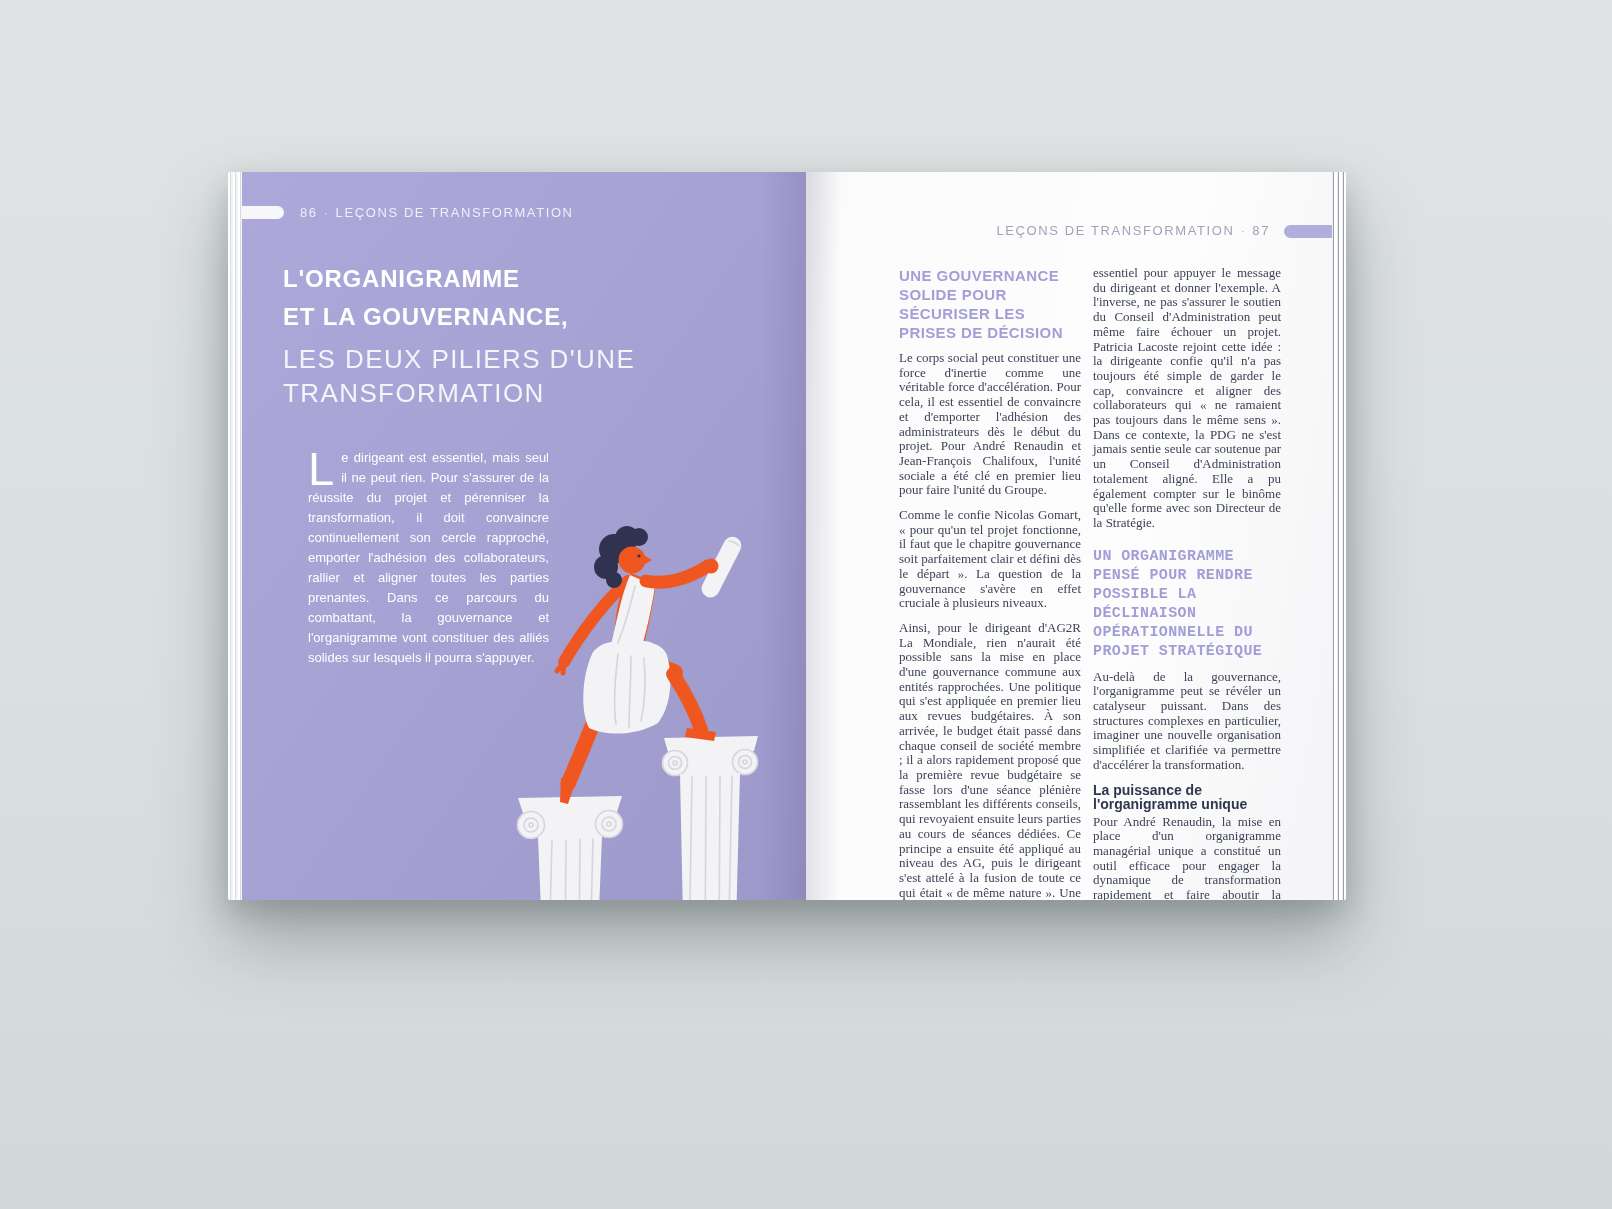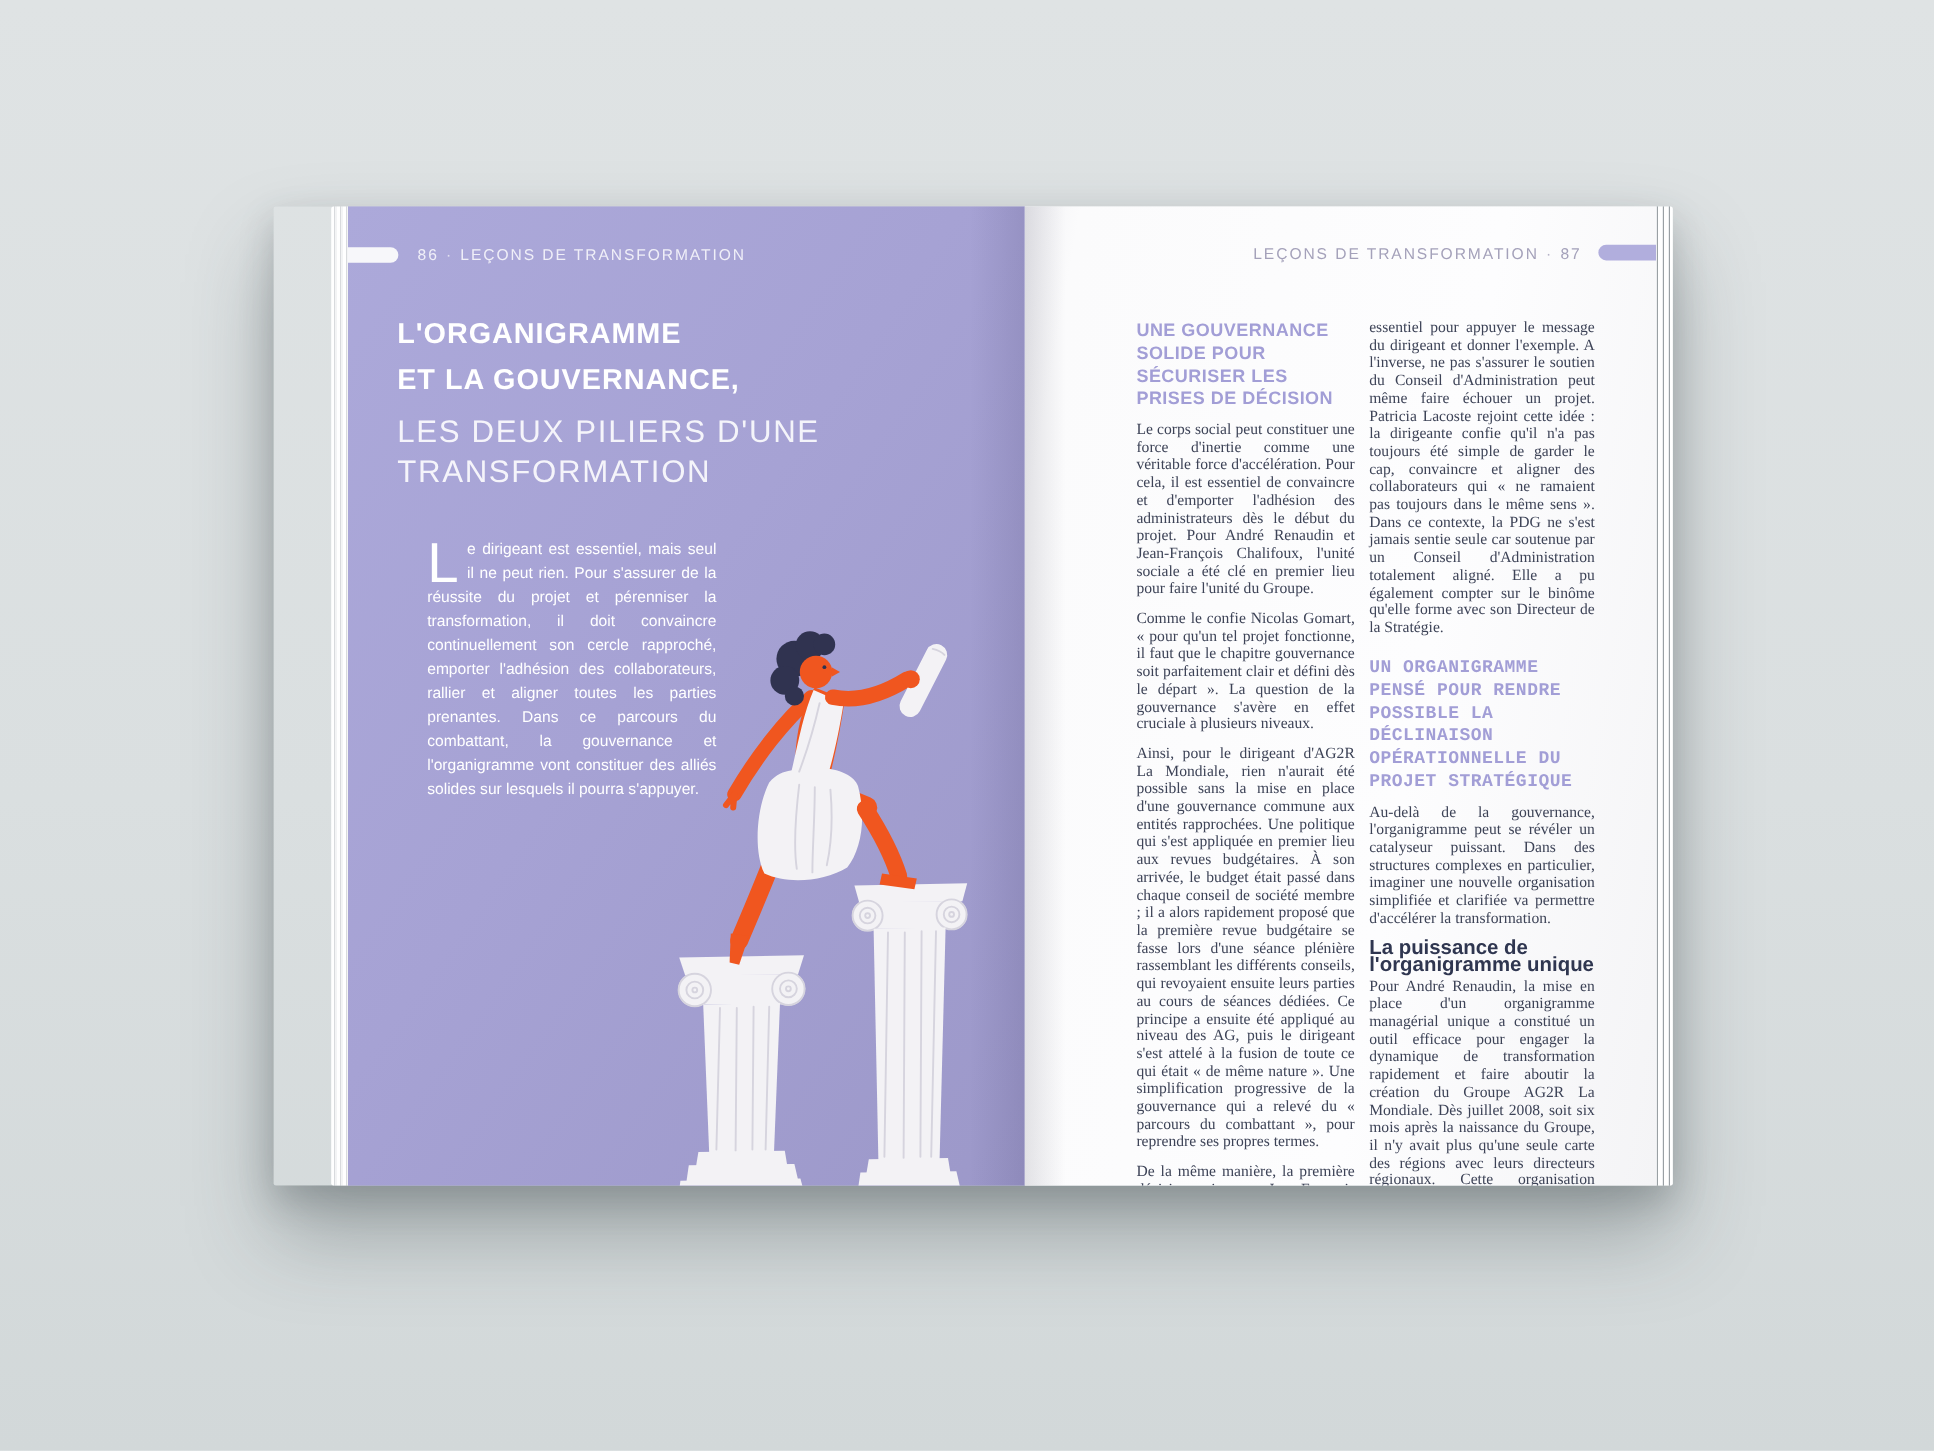--- a/index.html
+++ b/index.html
@@ -6,24 +6,23 @@
   body{
     width:1612px;height:1209px;
     font-family:"Liberation Sans","DejaVu Sans",sans-serif;
     background:linear-gradient(180deg,#dfe3e4 0%,#dadfe0 55%,#d2d8d9 100%);
     overflow:hidden;
   }
   .stage{position:relative;width:1612px;height:1209px;}
 
   
   .book{
-    position:absolute;left:228px;top:172px;width:1118px;height:816px;
+    position:absolute;left:228px;top:172px;width:1118px;height:728px;
     display:flex;border-radius:2px;
     box-shadow:0 40px 70px rgba(55,65,70,.35),0 12px 28px rgba(55,65,70,.22);
-    padding-left:48px;
   }
   .edge-strip{
     width:14px;height:100%;
     background:repeating-linear-gradient(to right,#ffffff 0 2px,#d8dadd 2px 3px,#f3f4f5 3px 5px);
   }
   .edge-strip.left{border-radius:2px 0 0 2px;}
   .edge-strip.right{border-radius:0 2px 2px 0;
     background:repeating-linear-gradient(to right,#eceef0 0 1px,#9aa0a4 1px 2px,#ffffff 2px 5px);}
 
   .page{position:relative;height:100%;overflow:hidden;}
@@ -64,39 +63,39 @@
     color:#ffffff;font-size:13px;line-height:20px;text-align:justify;
   }
   .dropcap{
     float:left;font-size:47px;line-height:38px;font-weight:400;
     padding-right:7px;padding-top:2px;color:#ffffff;
   }
 
   .illustration{position:absolute;left:226px;top:342px;width:320px;height:496px;}
 
   
-  .hdr-right{position:absolute;top:32px;right:-8px;display:flex;align-items:flex-start;}
+  .hdr-right{position:absolute;top:51px;right:-8px;display:flex;align-items:flex-end;}
   .hdr-right .hdr-text{color:#a4a1ba;margin-right:14px;}
   .pill-purple{width:56px;background:#b1aedd;}
 
   .columns{position:absolute;left:62px;top:94px;display:flex;}
   .col{width:182px;margin-left:31px;}
   .col + .col{margin-left:12px;width:188px;}
   .col h3{
     margin:0 0 9px 0;color:#a29ed6;font-size:15px;line-height:19px;
     font-weight:700;letter-spacing:.4px;text-transform:uppercase;
   }
   .col .h-gap{margin-top:16px;font-family:Liberation Mono, monospace;}
   .col p{
     margin:0 0 10px 0;color:#3d4357;font-size:13px;line-height:14.7px;
     text-align:justify;
     font-family:Liberation Serif, serif;
   }
   .col h4{
-    margin:2px 0 4px 0;color:#2f3650;font-size:17px;line-height:14px;font-weight:700;
+    margin:2px 0 4px 0;color:#2f3650;font-size:14px;line-height:14px;font-weight:700;
   }
 
   svg .ln{stroke:#d6d4de;stroke-width:1.6;fill:none;stroke-linecap:round;}
 </style>
 </head>
 <body>
 
 <div class="stage">
   <div class="book">
 

